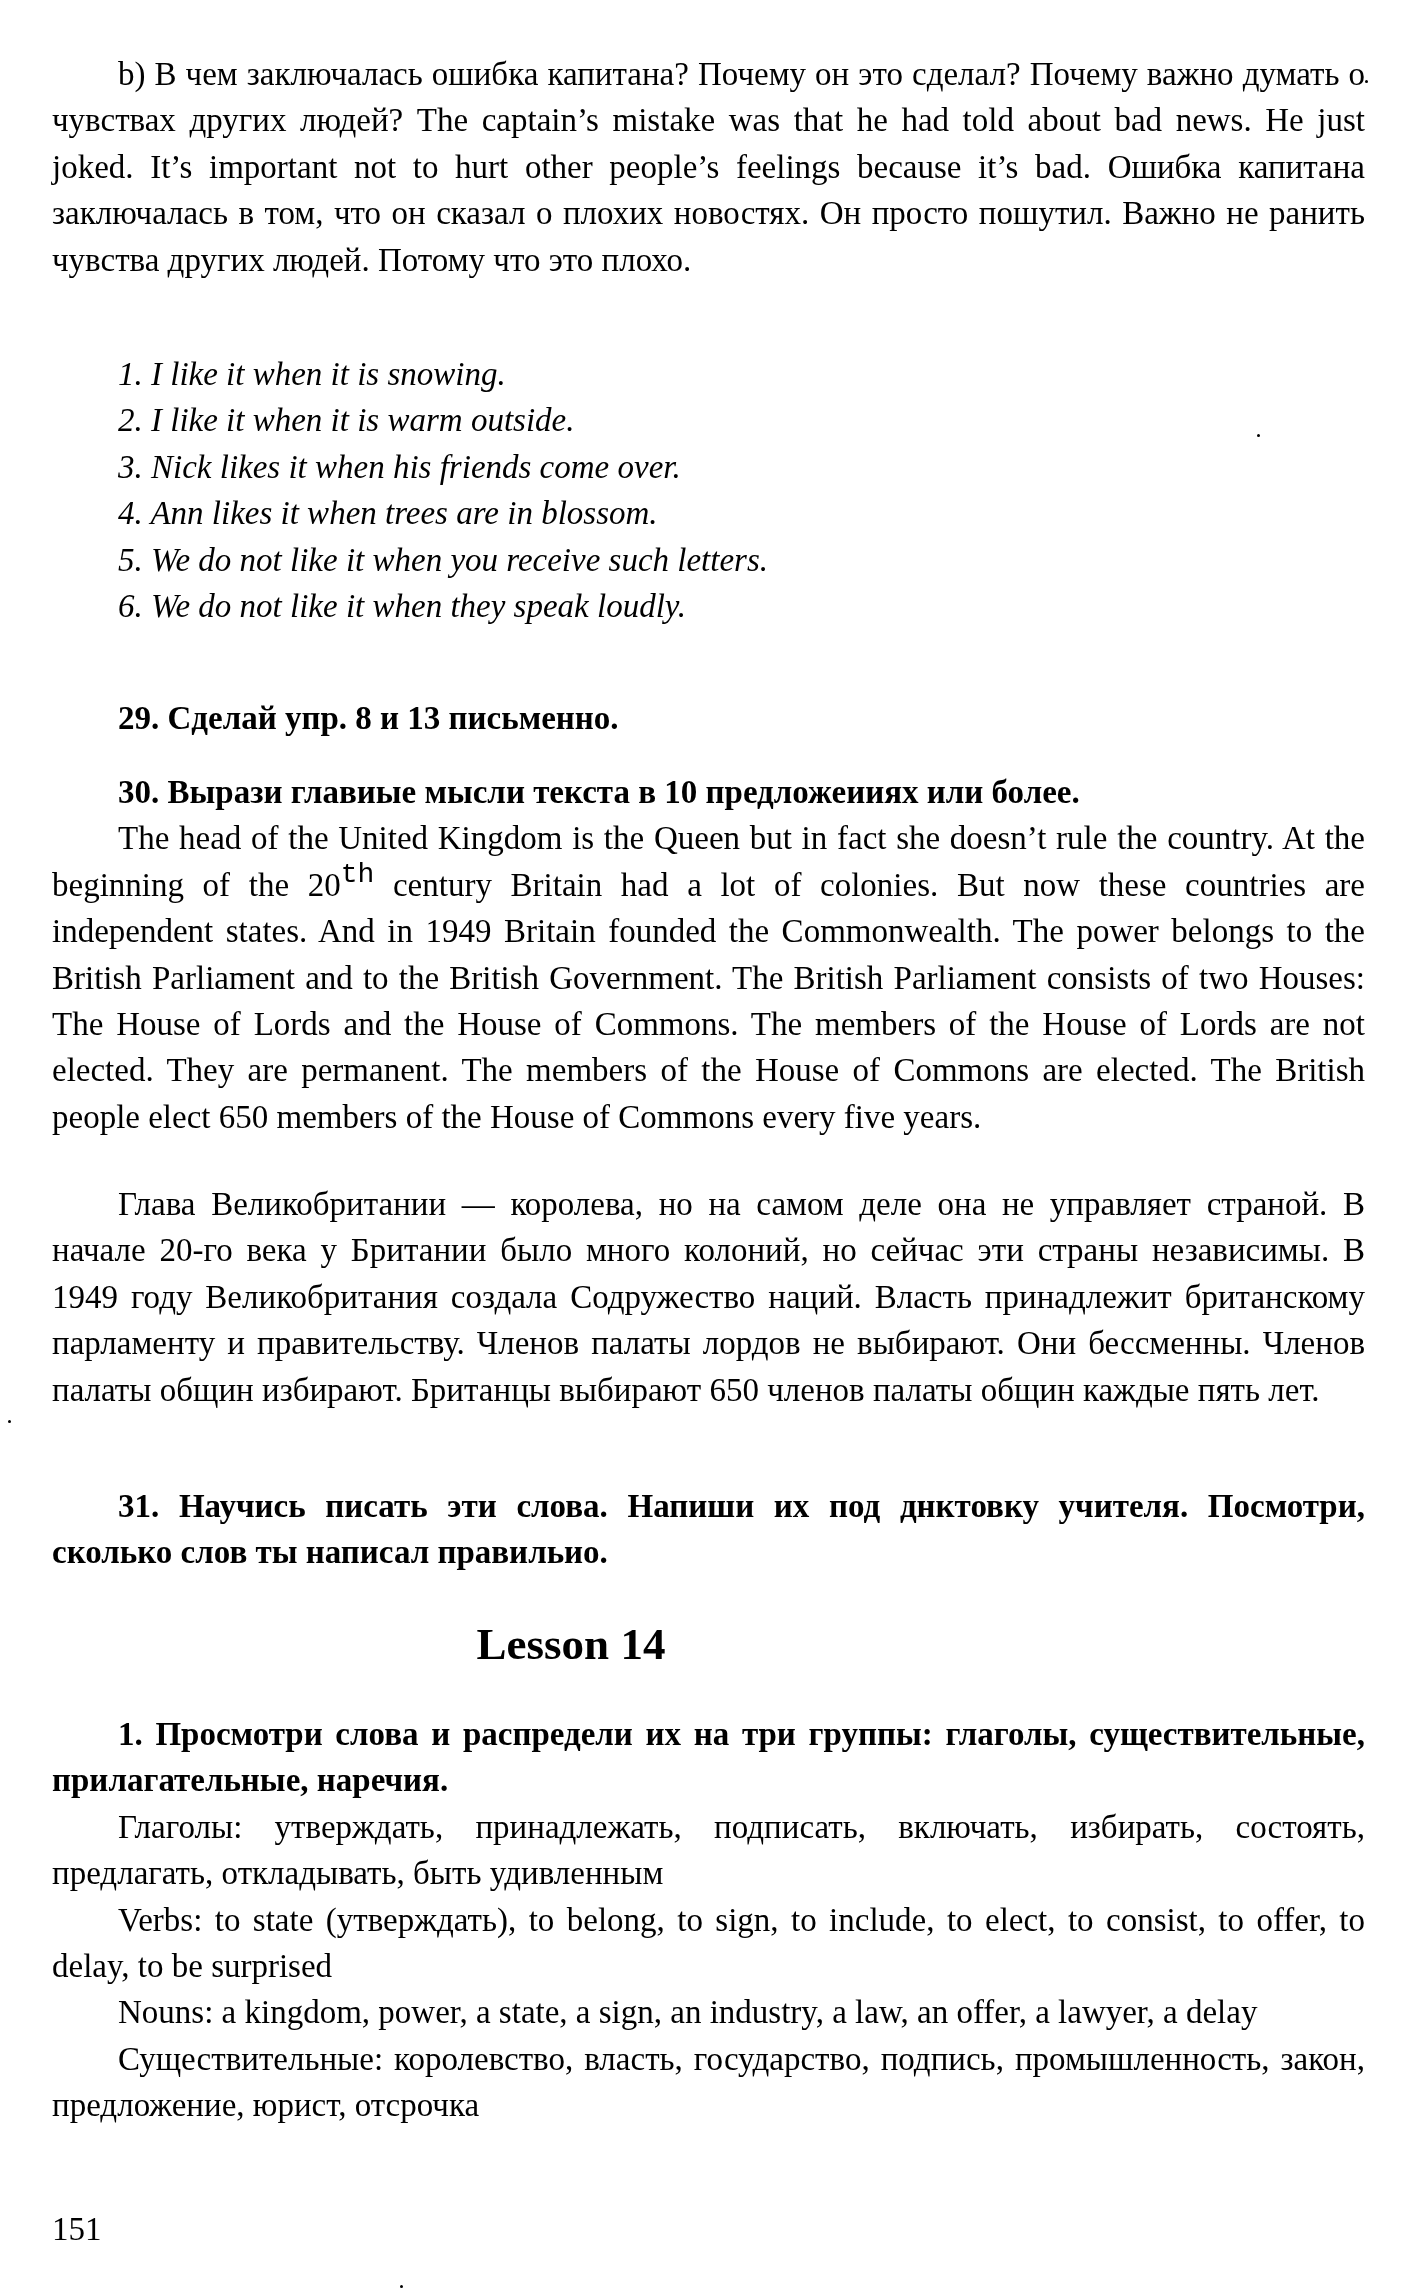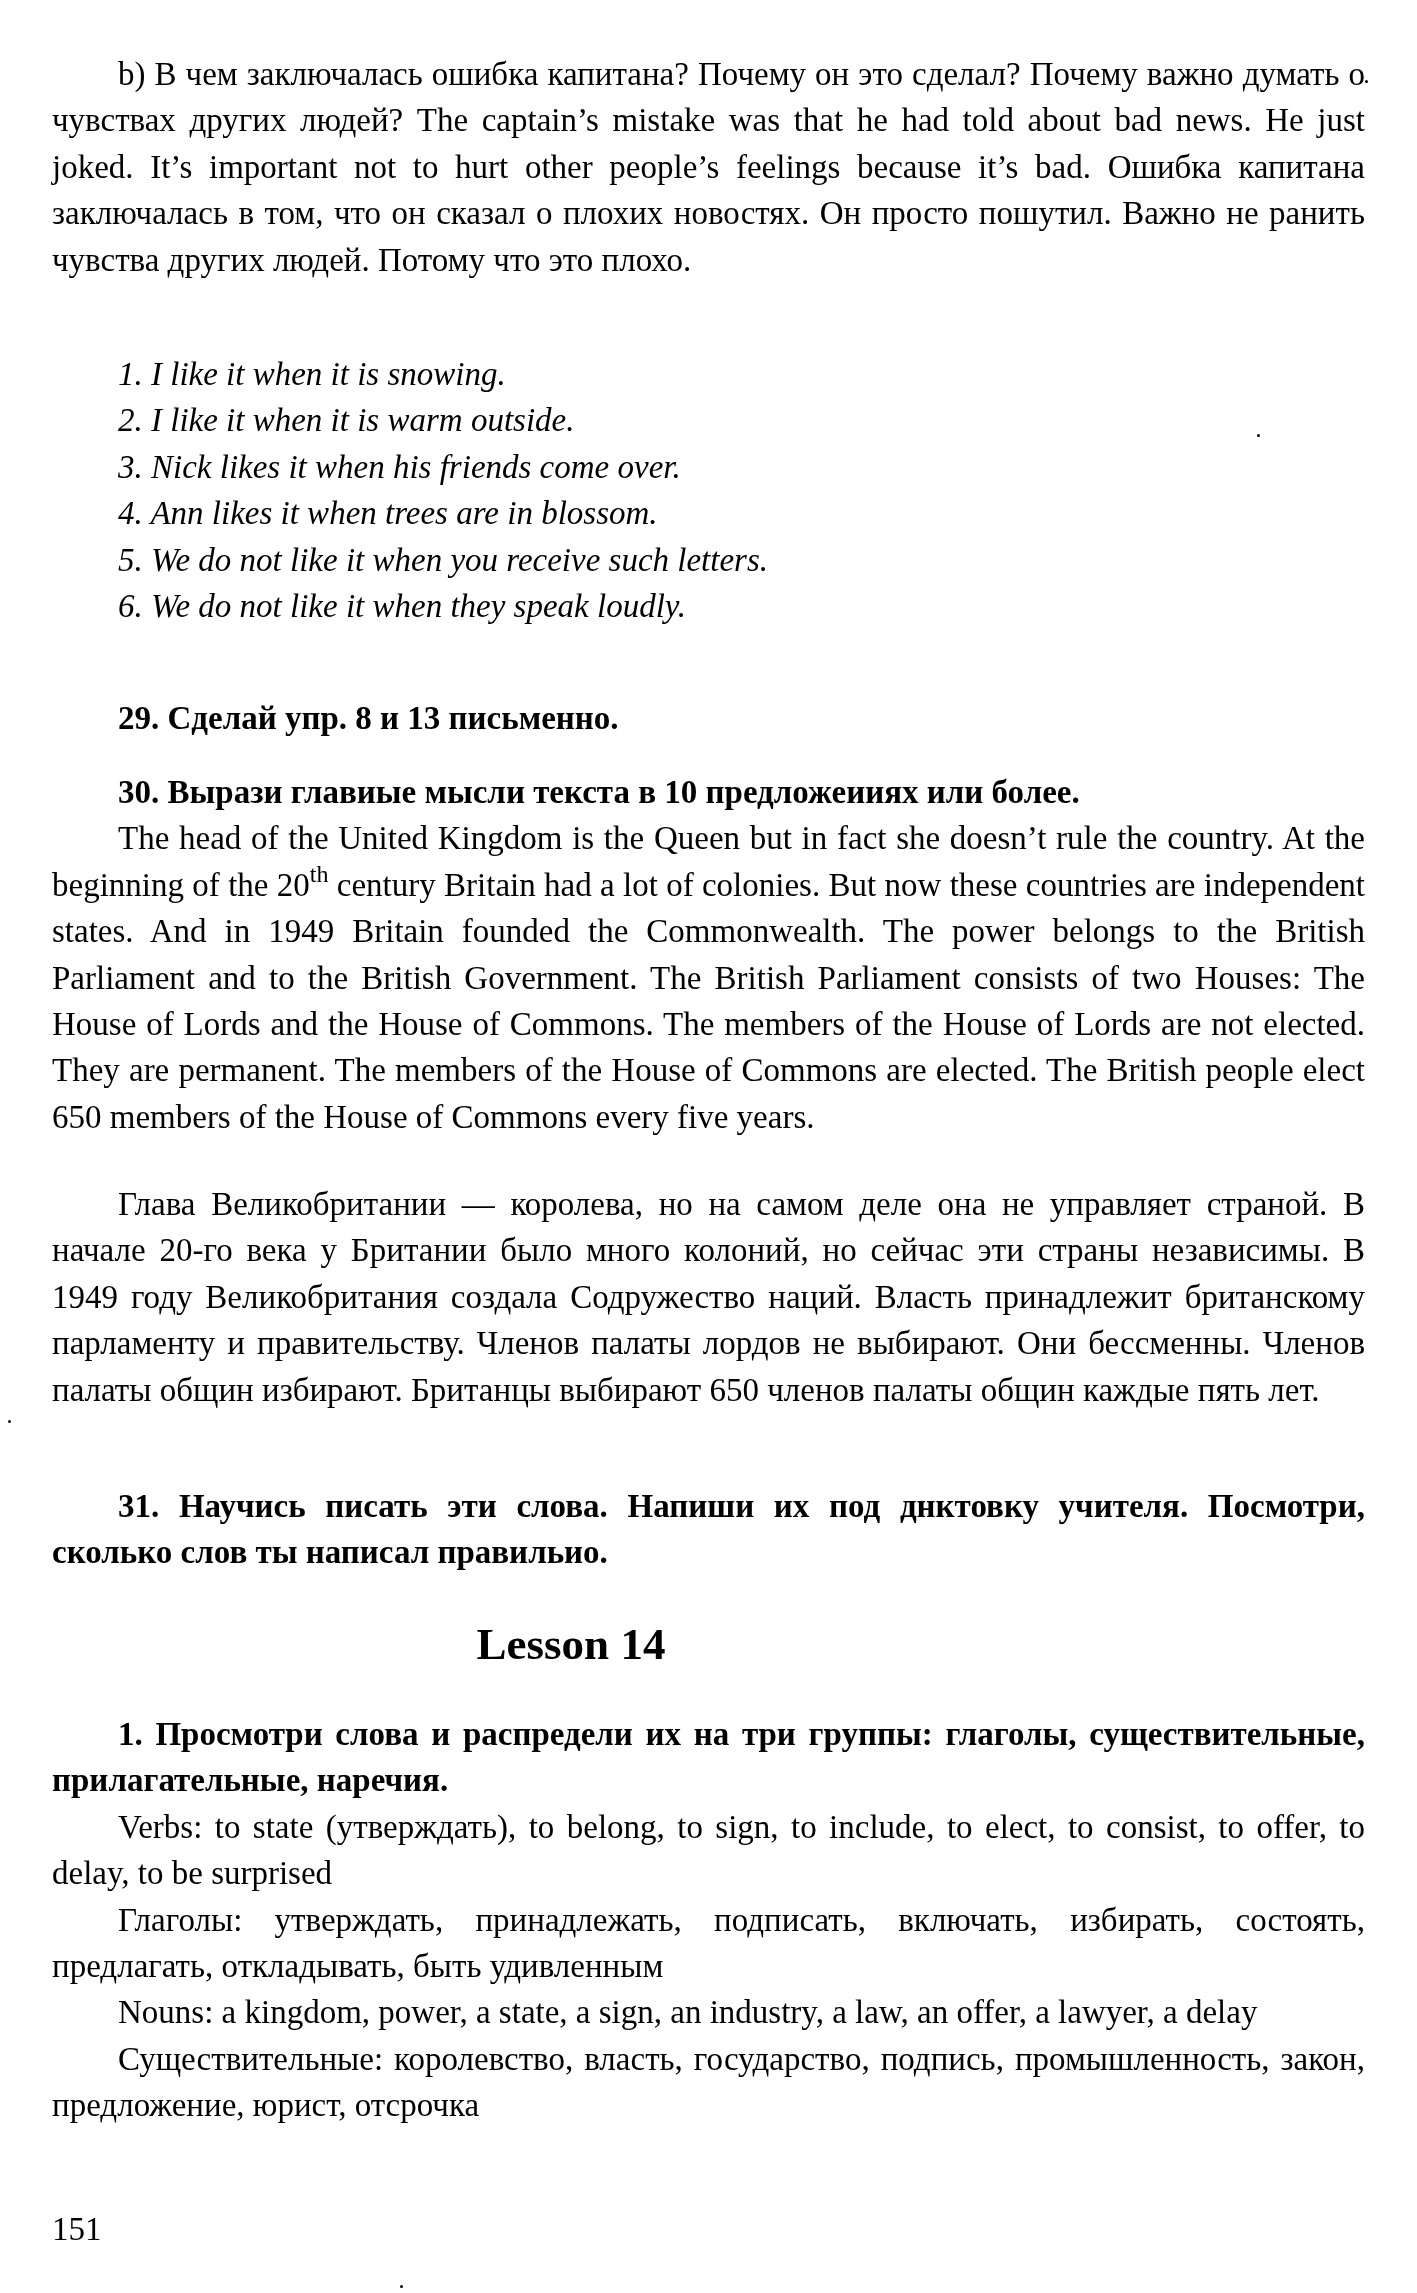--- a/index.html
+++ b/index.html
@@ -6,21 +6,21 @@
   body { width: 1417px; height: 2293px; position: relative; overflow: hidden;
          font-family: "Liberation Serif", serif; color: #000; }
   .blk { position: absolute; left: 52px; width: 1313px; font-size: 33px; line-height: 46.4px; }
   .just { text-align: justify; text-indent: 66px; margin: 0; }
   .head { font-weight: bold; text-indent: 66px; margin: 0; }
   .head-just { font-weight: bold; text-align: justify; text-indent: 66px; margin: 0; }
   .item { margin: 0; padding-left: 66px; font-style: italic; }
   .lesson { position: absolute; left: 0; width: 1142px; text-align: center; font-weight: bold;
             font-size: 45px; line-height: 52px; }
   .pagenum { position: absolute; left: 52px; font-size: 33px; line-height: 46px; }
-  sup { font-size: 24px; line-height: 0; vertical-align: 14px; }
+  sup { font-size: 28px; line-height: 0; vertical-align: 14px; font-family: Liberation Mono, monospace; }
   .mark { position: absolute; width: 3px; height: 3px; background: #000; border-radius: 50%; }
 </style>
 </head>
 <body>
 
 <div class="blk" style="top:39px;margin-top:12px;">
   <p class="just">b) В чем заключалась ошибка капитана? Почему он это сделал? Почему важно думать о чувствах других людей? The captain’s mistake was that he had told about bad news. He just joked. It’s important not to hurt other people’s feelings because it’s bad. Ошибка капитана заключалась в том, что он сказал о плохих новостях. Он просто пошутил. Важно не ранить чувства других людей. Потому что это плохо.</p>
 </div>
 
 <div class="blk" style="top:351px;">
@@ -46,22 +46,22 @@
 </div>
 
 <div class="blk" style="top:1483px;">
   <p class="head-just">31. Научись писать эти слова. Напиши их под днктовку учителя. Посмотри, сколько слов ты написал правильио.</p>
 </div>
 
 <div class="lesson" style="top:1618px;">Lesson 14</div>
 
 <div class="blk" style="top:1711px;">
   <p class="head-just">1. Просмотри слова и распредели их на три группы: глаголы, существительные, прилагательные, наречия.</p>
+  <p class="just">Глаголы: утверждать, принадлежать, подписать, включать, избирать, состоять, предлагать, откладывать, быть удивленным</p>
   <p class="just">Verbs: to state (утверждать), to belong, to sign, to include, to elect, to consist, to offer, to delay, to be surprised</p>
-  <p class="just">Глаголы: утверждать, принадлежать, подписать, включать, избирать, состоять, предлагать, откладывать, быть удивленным</p>
   <p class="just">Nouns: a kingdom, power, a state, a sign, an industry, a law, an offer, a lawyer, a delay</p>
   <p class="just">Существительные: королевство, власть, государство, подпись, промышленность, закон, предложение, юрист, отсрочка</p>
 </div>
 
 <div class="pagenum" style="top:2206px;">151</div>
 
 <span class="mark" style="left:1365px; top:80px;"></span>
 <span class="mark" style="left:1257px; top:434px;"></span>
 <span class="mark" style="left:8px; top:1420px;"></span>
 <span class="mark" style="left:400px; top:2285px;"></span>

